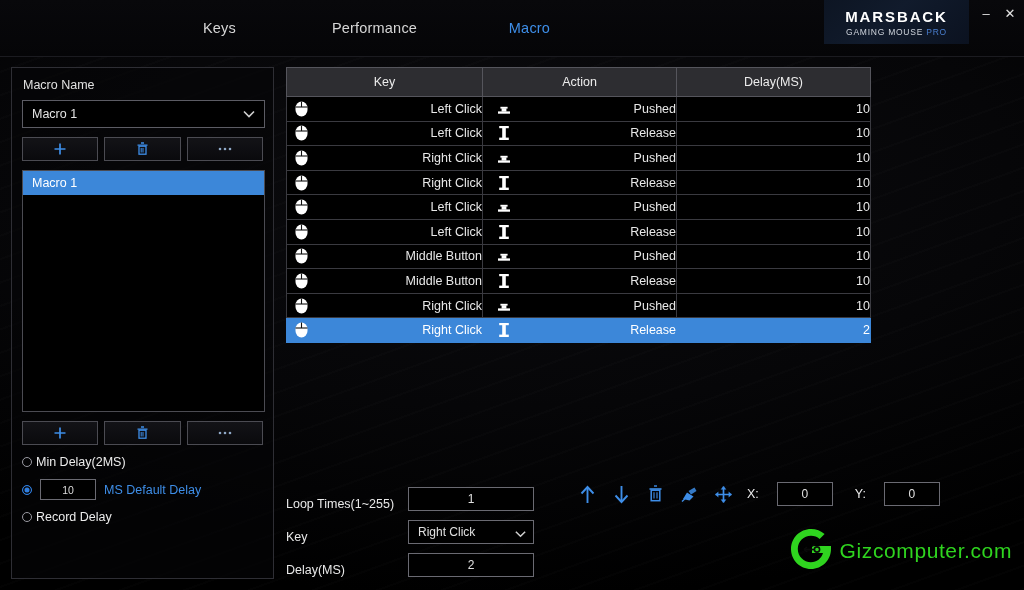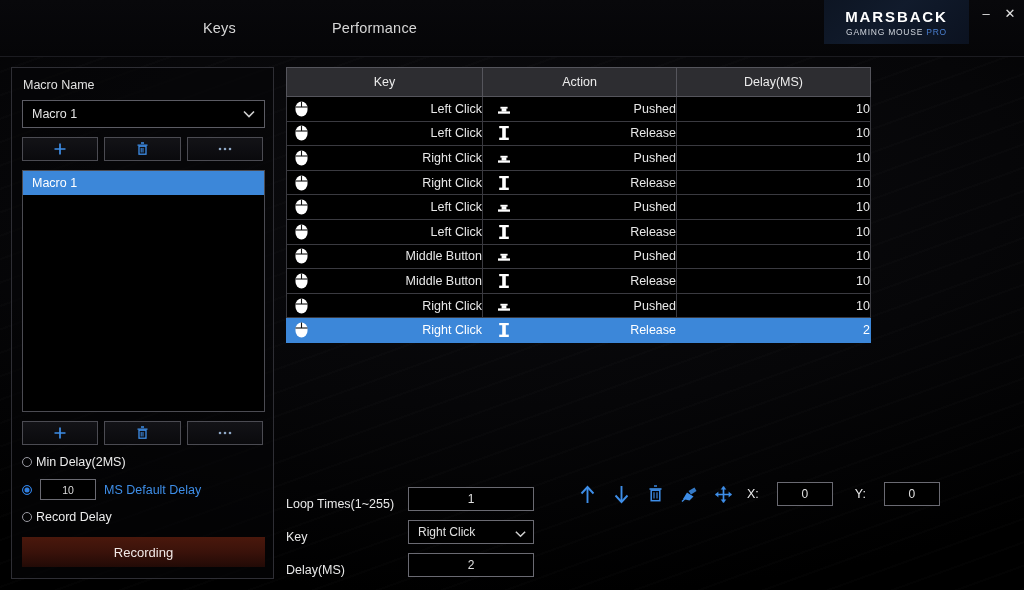--- a/index.html
+++ b/index.html
@@ -380,20 +380,21 @@
 </head>
 <body>
 
 <div id="app">
 
   <div id="titlebar">
 
     <div class="nav-tabs">
       <div class="nav-tab" id="tab-keys">Keys</div>
       <div class="nav-tab" id="tab-performance">Performance</div>
+      <div class="nav-tab active" id="tab-macro">Macro</div>
     </div>
 
     <div id="brand">
       <div class="brand-main">MARSBACK</div>
       <div class="brand-sub-wrap"><span>GAMING MOUSE</span> <span class="brand-pro">PRO</span></div>
     </div>
 
     <div class="win-btn" id="btn-minimize">–</div>
     <div class="win-btn" id="btn-close">✕</div>
   </div>
@@ -468,21 +469,20 @@
       <span class="radio on"></span>
       <span class="mini-input">10</span>
       <span class="radio-label blue">MS Default Delay</span>
     </div>
 
     <div class="radio-row">
       <span class="radio"></span>
       <span class="radio-label">Record Delay</span>
     </div>
 
-    <div id="recording-btn">Recording</div>
   </div>
 
   <div id="table-wrap">
     <table class="macro-table">
       <thead>
         <tr>
           <th class="col-key">Key</th>
           <th class="col-action">Action</th>
           <th class="col-delay">Delay(MS)</th>
         </tr>
@@ -723,14 +723,28 @@
           <path d="M14.6 6.6 L17.8 9.5 L14.6 12.4" fill="#3e8ee8"></path>
         </svg>
       </div>
       <span class="xy-label">X:</span>
       <span class="xy-input">0</span>
       <span class="xy-label" style="margin-left:8px;">Y:</span>
       <span class="xy-input">0</span>
     </div>
   </div>
 
+  <div id="watermark">
+    <span>
+      <svg width="46" height="46" viewBox="0 0 46 46">
+        <path d="M23 3 C11.9 3 3 11.9 3 23 C3 34.1 11.9 43 23 43 C34.1 43 43 34.1 43 23 L43 20 L24 20 L24 27 L35 27 C33.4 32.5 28.7 36.2 23 36.2 C15.7 36.2 9.8 30.3 9.8 23 C9.8 15.7 15.7 9.8 23 9.8 C26.3 9.8 29.3 11 31.6 13 L36.6 8 C33 4.9 28.2 3 23 3 Z" fill="#2fd41f"></path>
+        <g stroke="#0a0a0a" stroke-width="1.6" fill="none">
+          <path d="M16 23.5 H27"></path>
+          <path d="M16 23.5 L19 21 M16 23.5 L19 26"></path>
+          <circle cx="29" cy="23.5" r="2.6"></circle>
+          <path d="M24 20.5 L26.5 18.5"></path>
+        </g>
+      </svg>
+    </span>
+    <span class="wm-text">Gizcomputer.com</span>
+  </div>
 
 </div>
 
 </body></html>

